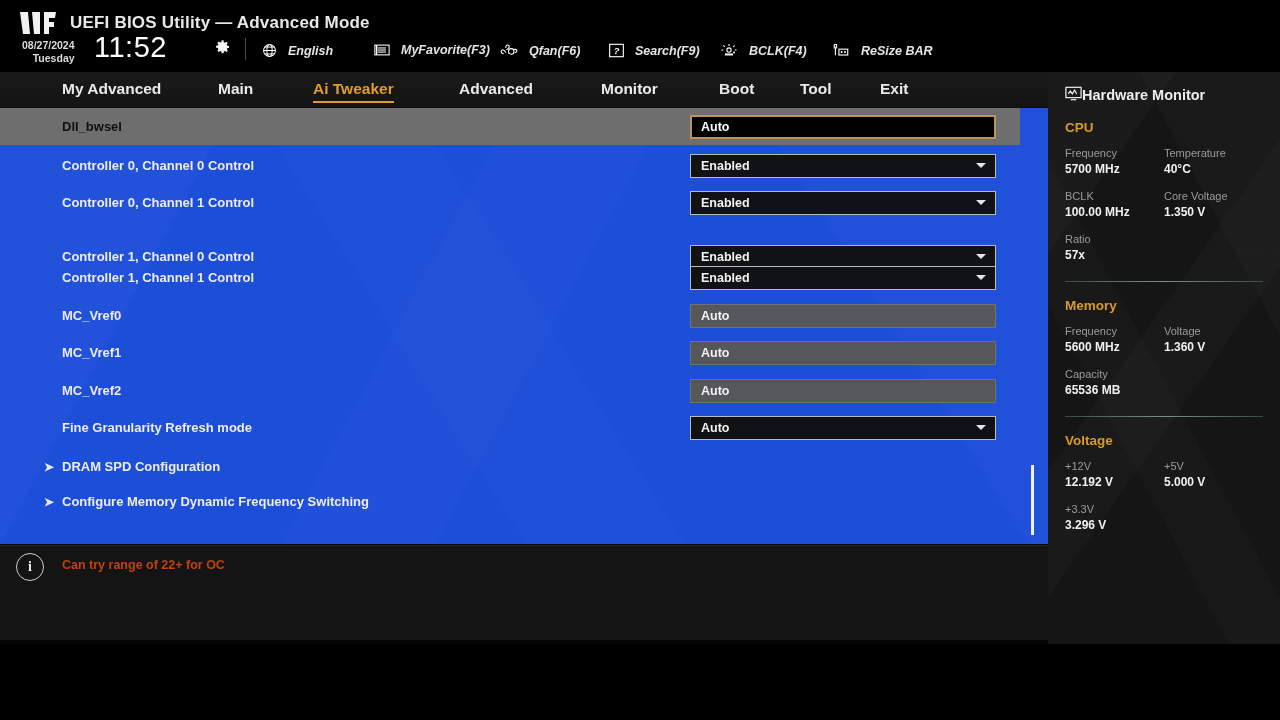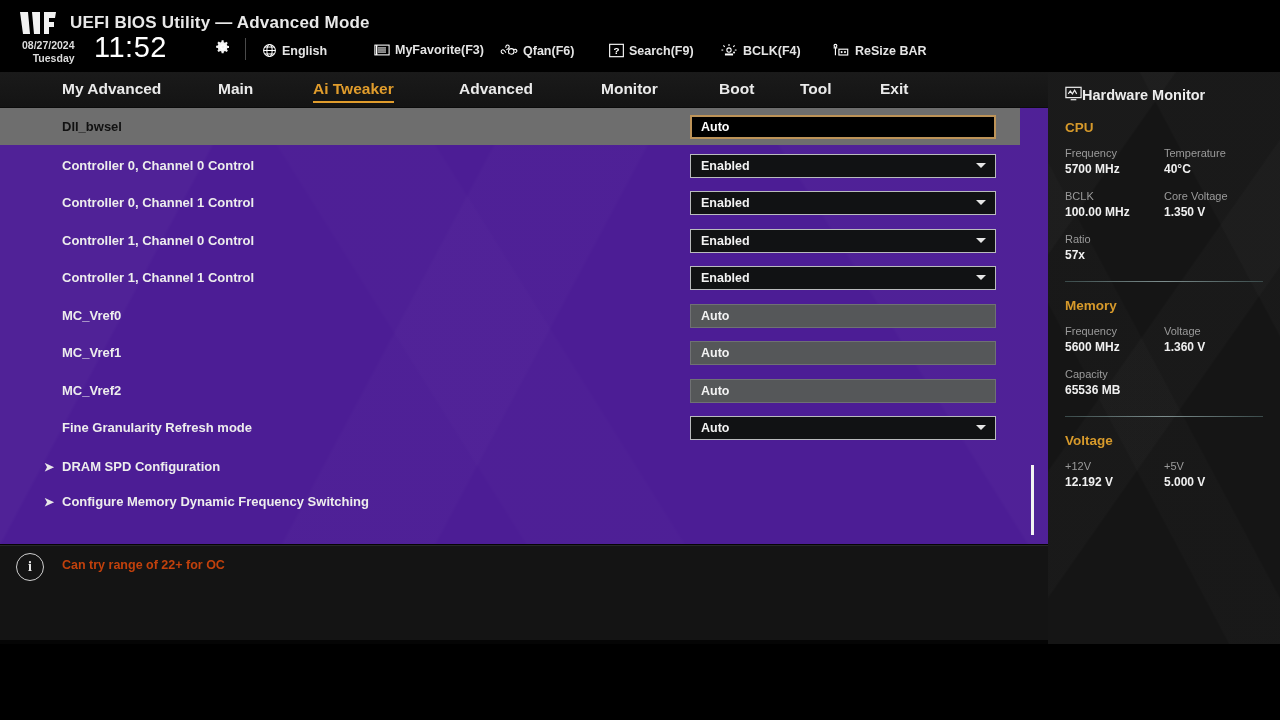--- a/index.html
+++ b/index.html
@@ -44,23 +44,24 @@
   #gear-btn {
     position: absolute; left: 214px; top: 38px;
     width: 18px; height: 18px; color: #fff;
   }
   #hdr-sep {
     position: absolute; left: 245px; top: 38px;
     width: 1px; height: 22px; background: #4a4a4a;
   }
   .hdr-item {
     position: absolute; top: 43px;
-    display: flex; align-items: center; gap: 5px;
+    display: flex; align-items: center; gap: 11px;
     font-size: 12.5px; color: #e4e4e4; font-weight: bold;
     white-space: nowrap;
+    font-style: italic;
   }
   .hdr-ico { display: inline-flex; align-items: center; color: #ffffff; }
 
   
   #nav {
     position: absolute; left: 0; top: 72px;
     width: 1048px; height: 36px;
     background: linear-gradient(180deg,#1a1a1a 0%, #141414 100%);
     border-bottom: 1px solid #0c0c0c;
   }
@@ -68,21 +69,21 @@
     position: absolute; top: 8px;
     font-size: 15.5px; color: #eaeaea; font-weight: bold;
     white-space: nowrap; padding-bottom: 3px;
   }
   .tab.active { color: #e09c2c; border-bottom: 2px solid #e09c2c; }
 
   
   #content {
     position: absolute; left: 0; top: 108px;
     width: 1048px; height: 436px;
-    background: #4c1d95;
+    background: #1d4ed8;
     overflow: hidden;
   }
   #content::before {
     content: "";
     position: absolute; inset: 0;
     background:
       linear-gradient(118deg, rgba(255,255,255,.022) 0 18%, transparent 18.3% 40%, rgba(255,255,255,.015) 40.3% 52%, transparent 52.3%),
       linear-gradient(-122deg, rgba(255,255,255,.018) 0 22%, transparent 22.3% 48%, rgba(255,255,255,.012) 48.3% 60%, transparent 60.3%);
     pointer-events: none;
   }
@@ -338,21 +339,21 @@
     </div>
 
     <div class="row" style="top:76px">
       <span class="row-label">Controller 0, Channel 1 Control</span>
       <span class="w w-drop">
         <span>Enabled</span>
         <span class="caret"></span>
       </span>
     </div>
 
-    <div class="row" style="top:114px">
+    <div class="row" style="top:130px">
       <span class="row-label">Controller 1, Channel 0 Control</span>
       <span class="w w-drop">
         <span>Enabled</span>
         <span class="caret"></span>
       </span>
     </div>
 
     <div class="row" style="top:151px">
       <span class="row-label">Controller 1, Channel 1 Control</span>
       <span class="w w-drop">
@@ -467,20 +468,26 @@
       <div class="hw-grid">
         <div class="hw-cell">
           <div class="hw-k">+12V</div>
           <div class="hw-v">12.192 V</div>
         </div>
         <div class="hw-cell">
           <div class="hw-k">+5V</div>
           <div class="hw-v">5.000 V</div>
         </div>
       </div>
+      <div class="hw-grid">
+        <div class="hw-cell full">
+          <div class="hw-k">+3.3V</div>
+          <div class="hw-v">3.296 V</div>
+        </div>
+      </div>
     </div>
   </div>
 
   <div id="footer">
     
     
 
     
     
 

